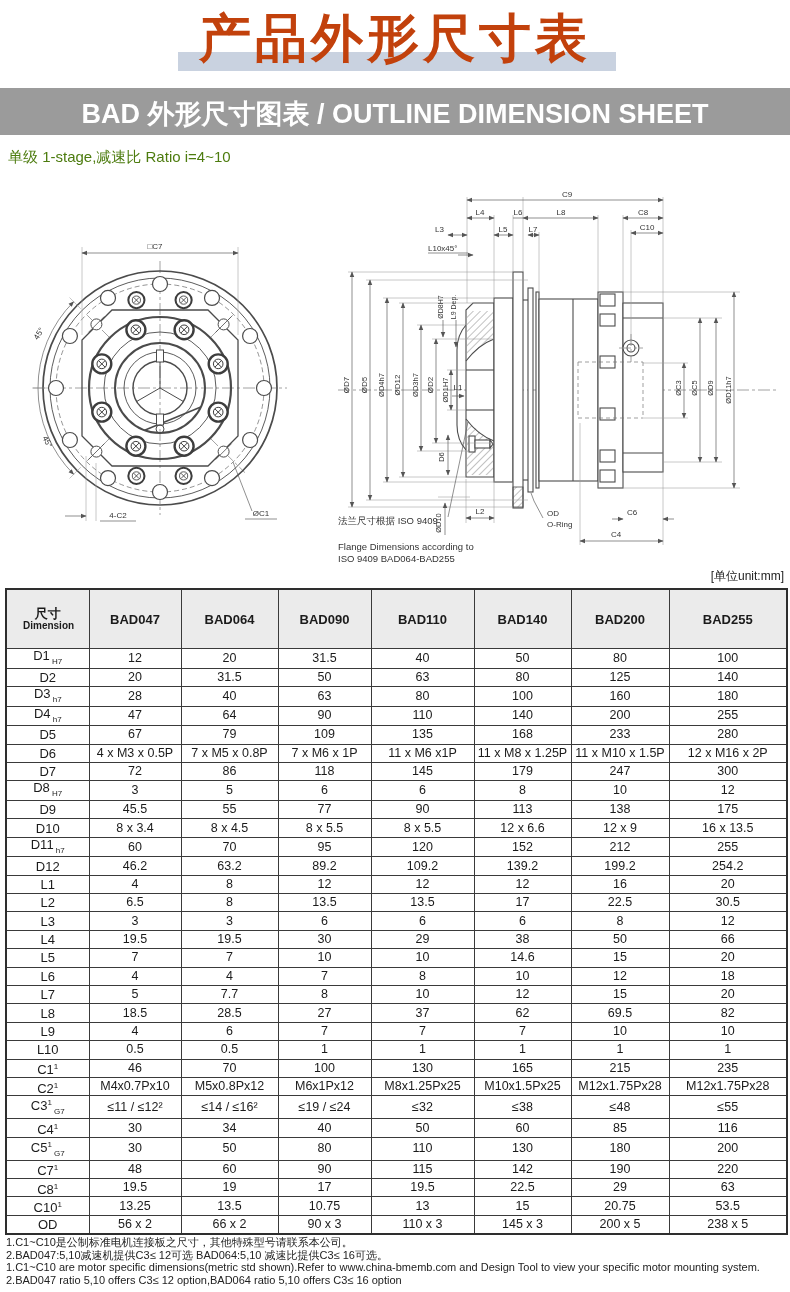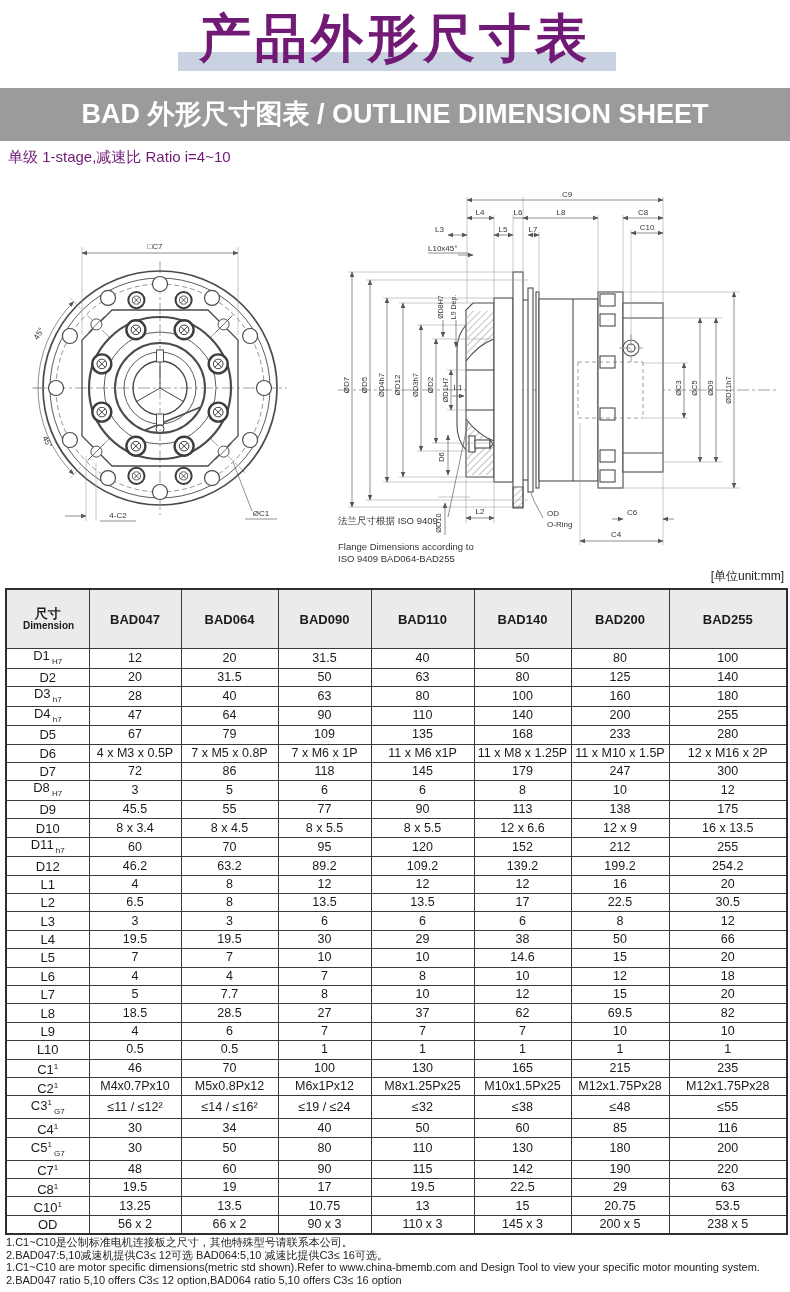--- a/index.html
+++ b/index.html
@@ -1,24 +1,24 @@
 <!DOCTYPE html>
 <html><head>
 <meta charset="utf-8">
 <style>
   html,body{margin:0;padding:0;background:#fff;}
   #page{position:relative;width:790px;height:1292px;background:#fff;overflow:hidden;
         font-family:"Liberation Sans",sans-serif;color:#1b1b1b;}
   
   .title-strip{position:absolute;left:178px;top:52px;width:438px;height:19px;background:#c9d2e0;}
   .page-title{position:absolute;left:0;top:6px;width:790px;text-align:center;
-      font-size:52px;font-weight:bold;letter-spacing:4px;color:#701a75;line-height:64px;z-index:2;}
-  .banner{position:absolute;left:0;top:88px;width:790px;height:53px;background:#9b9b9b;}
+      font-size:52px;font-weight:bold;letter-spacing:4px;color:#c2410c;line-height:64px;z-index:2;}
+  .banner{position:absolute;left:0;top:88px;width:790px;height:47px;background:#9b9b9b;}
   .banner span{display:block;text-align:center;line-height:53px;color:#fff;font-weight:bold;font-size:27px;}
-  .subtitle{position:absolute;left:8px;top:148px;font-size:15px;color:#701a75;}
+  .subtitle{position:absolute;left:8px;top:148px;font-size:15px;color:#4d7c0f;}
   .unit-note{position:absolute;right:6px;top:568px;font-size:12px;color:#222;}
   
   svg{position:absolute;}
   #front-view{left:5px;top:185px;}
   #section-view{left:330px;top:185px;}
   svg text{fill:#333;font-family:"Liberation Sans",sans-serif;}
   .ln{stroke:#4b4b4b;fill:none;}
   .fw{fill:#fff;stroke:#4b4b4b;}
   .cl{stroke:#8a8a8a;stroke-width:0.8;stroke-dasharray:12 3 3 3;fill:none;}
   .dim{stroke:#606060;stroke-width:0.7;fill:none;}

